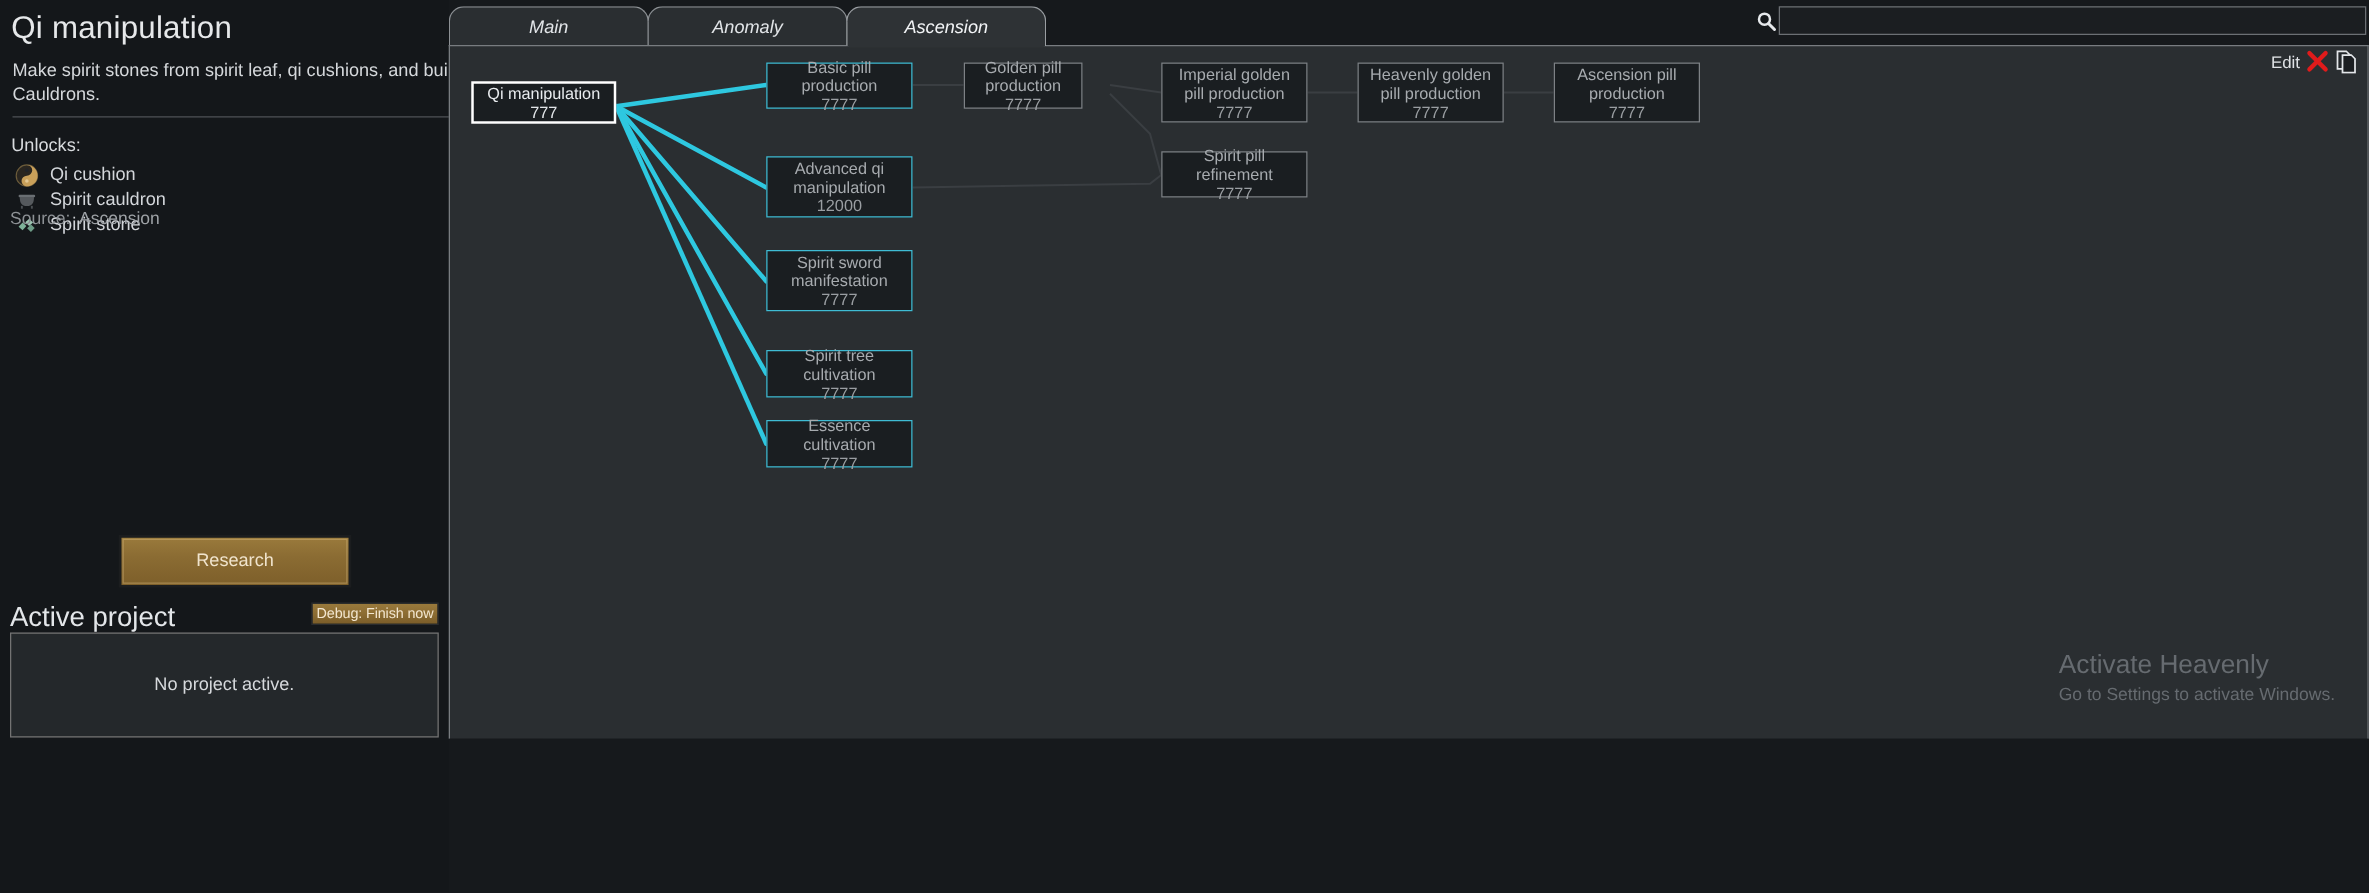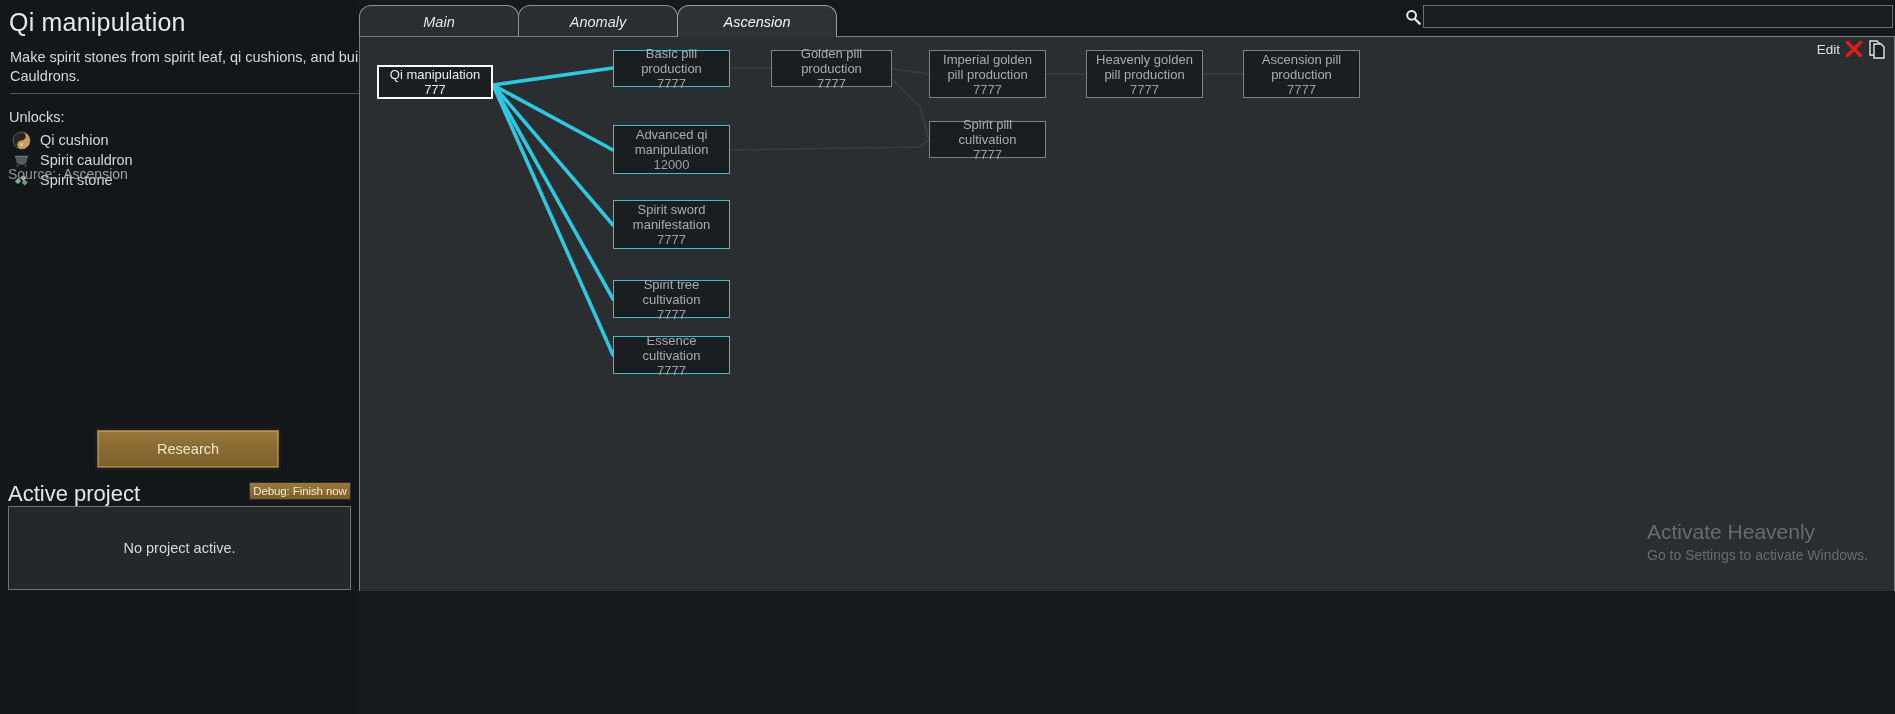--- a/index.html
+++ b/index.html
@@ -288,27 +288,27 @@
       <div class="node avail" style="left:253px; top:243px; width:117px; height:38px;">
         <span class="nname">Spirit tree cultivation</span>
         <span class="ncost">7777</span>
       </div>
 
       <div class="node avail" style="left:253px; top:299px; width:117px; height:38px;">
         <span class="nname">Essence cultivation</span>
         <span class="ncost">7777</span>
       </div>
 
-      <div class="node" style="left:411px; top:13px; width:121px; height:37px;">
+      <div class="node" style="left:411px; top:13px; width:95px; height:37px;">
         <span class="nname">Golden pill production</span>
         <span class="ncost">7777</span>
       </div>
 
       <div class="node" style="left:569px; top:84px; width:117px; height:37px;">
-        <span class="nname">Spirit pill cultivation</span>
+        <span class="nname">Spirit pill refinement</span>
         <span class="ncost">7777</span>
       </div>
 
       <div class="node" style="left:569px; top:13px; width:117px; height:48px;">
         <span class="nname">Imperial golden pill production</span>
         <span class="ncost">7777</span>
       </div>
 
       <div class="node" style="left:726px; top:13px; width:117px; height:48px;">
         <span class="nname">Heavenly golden pill production</span>

